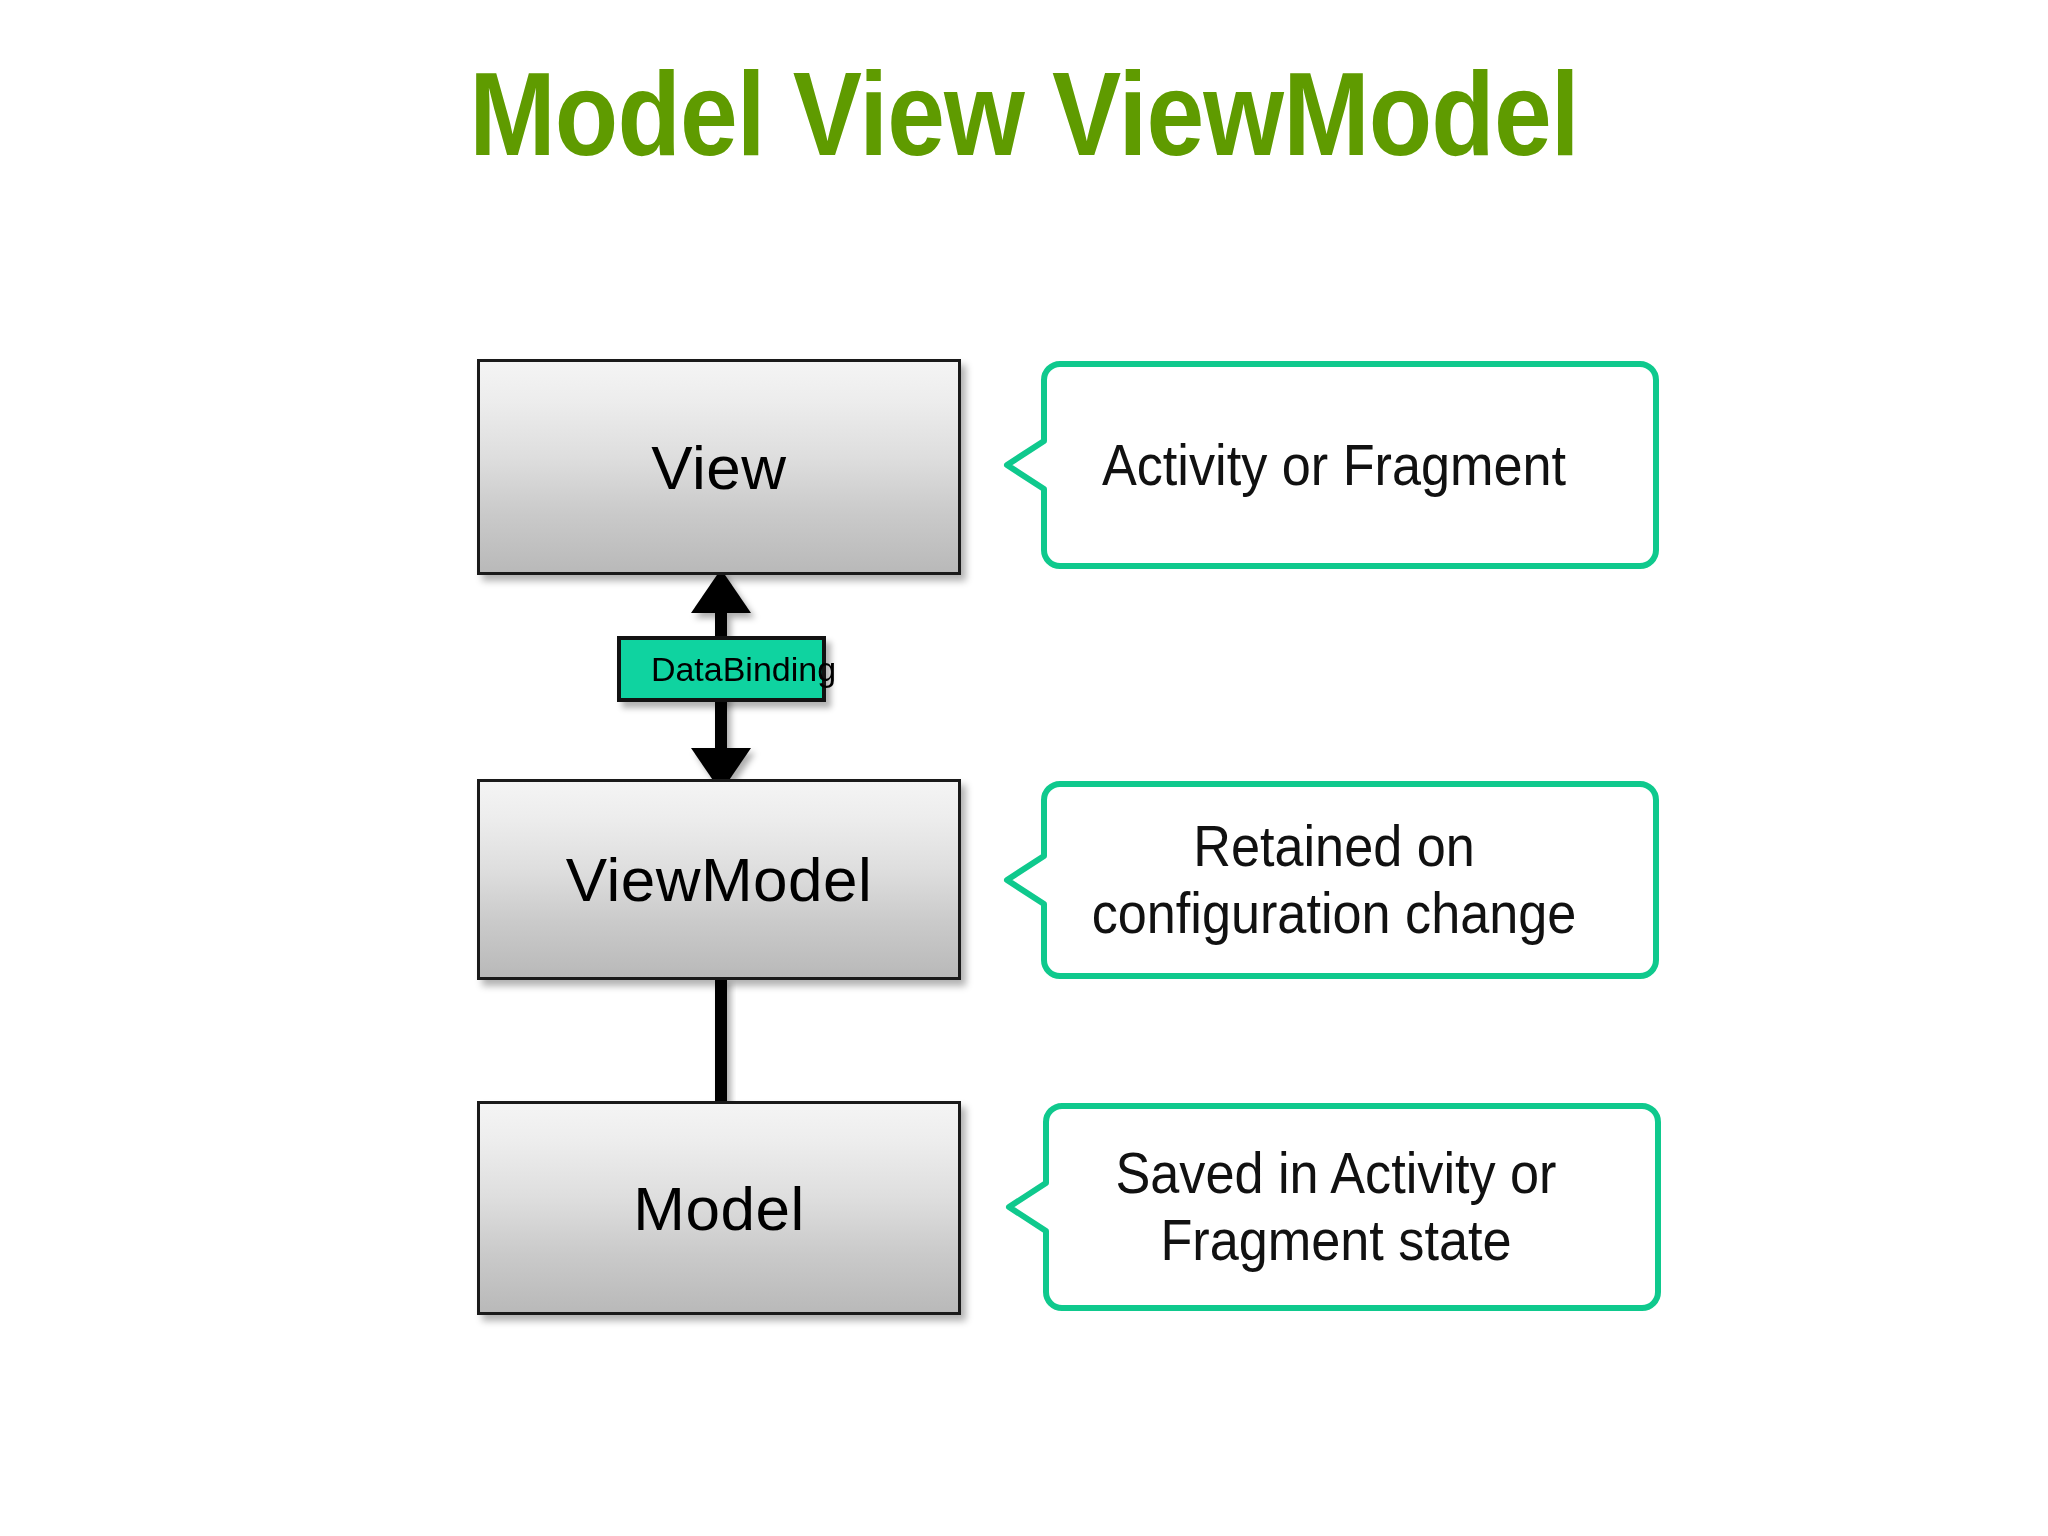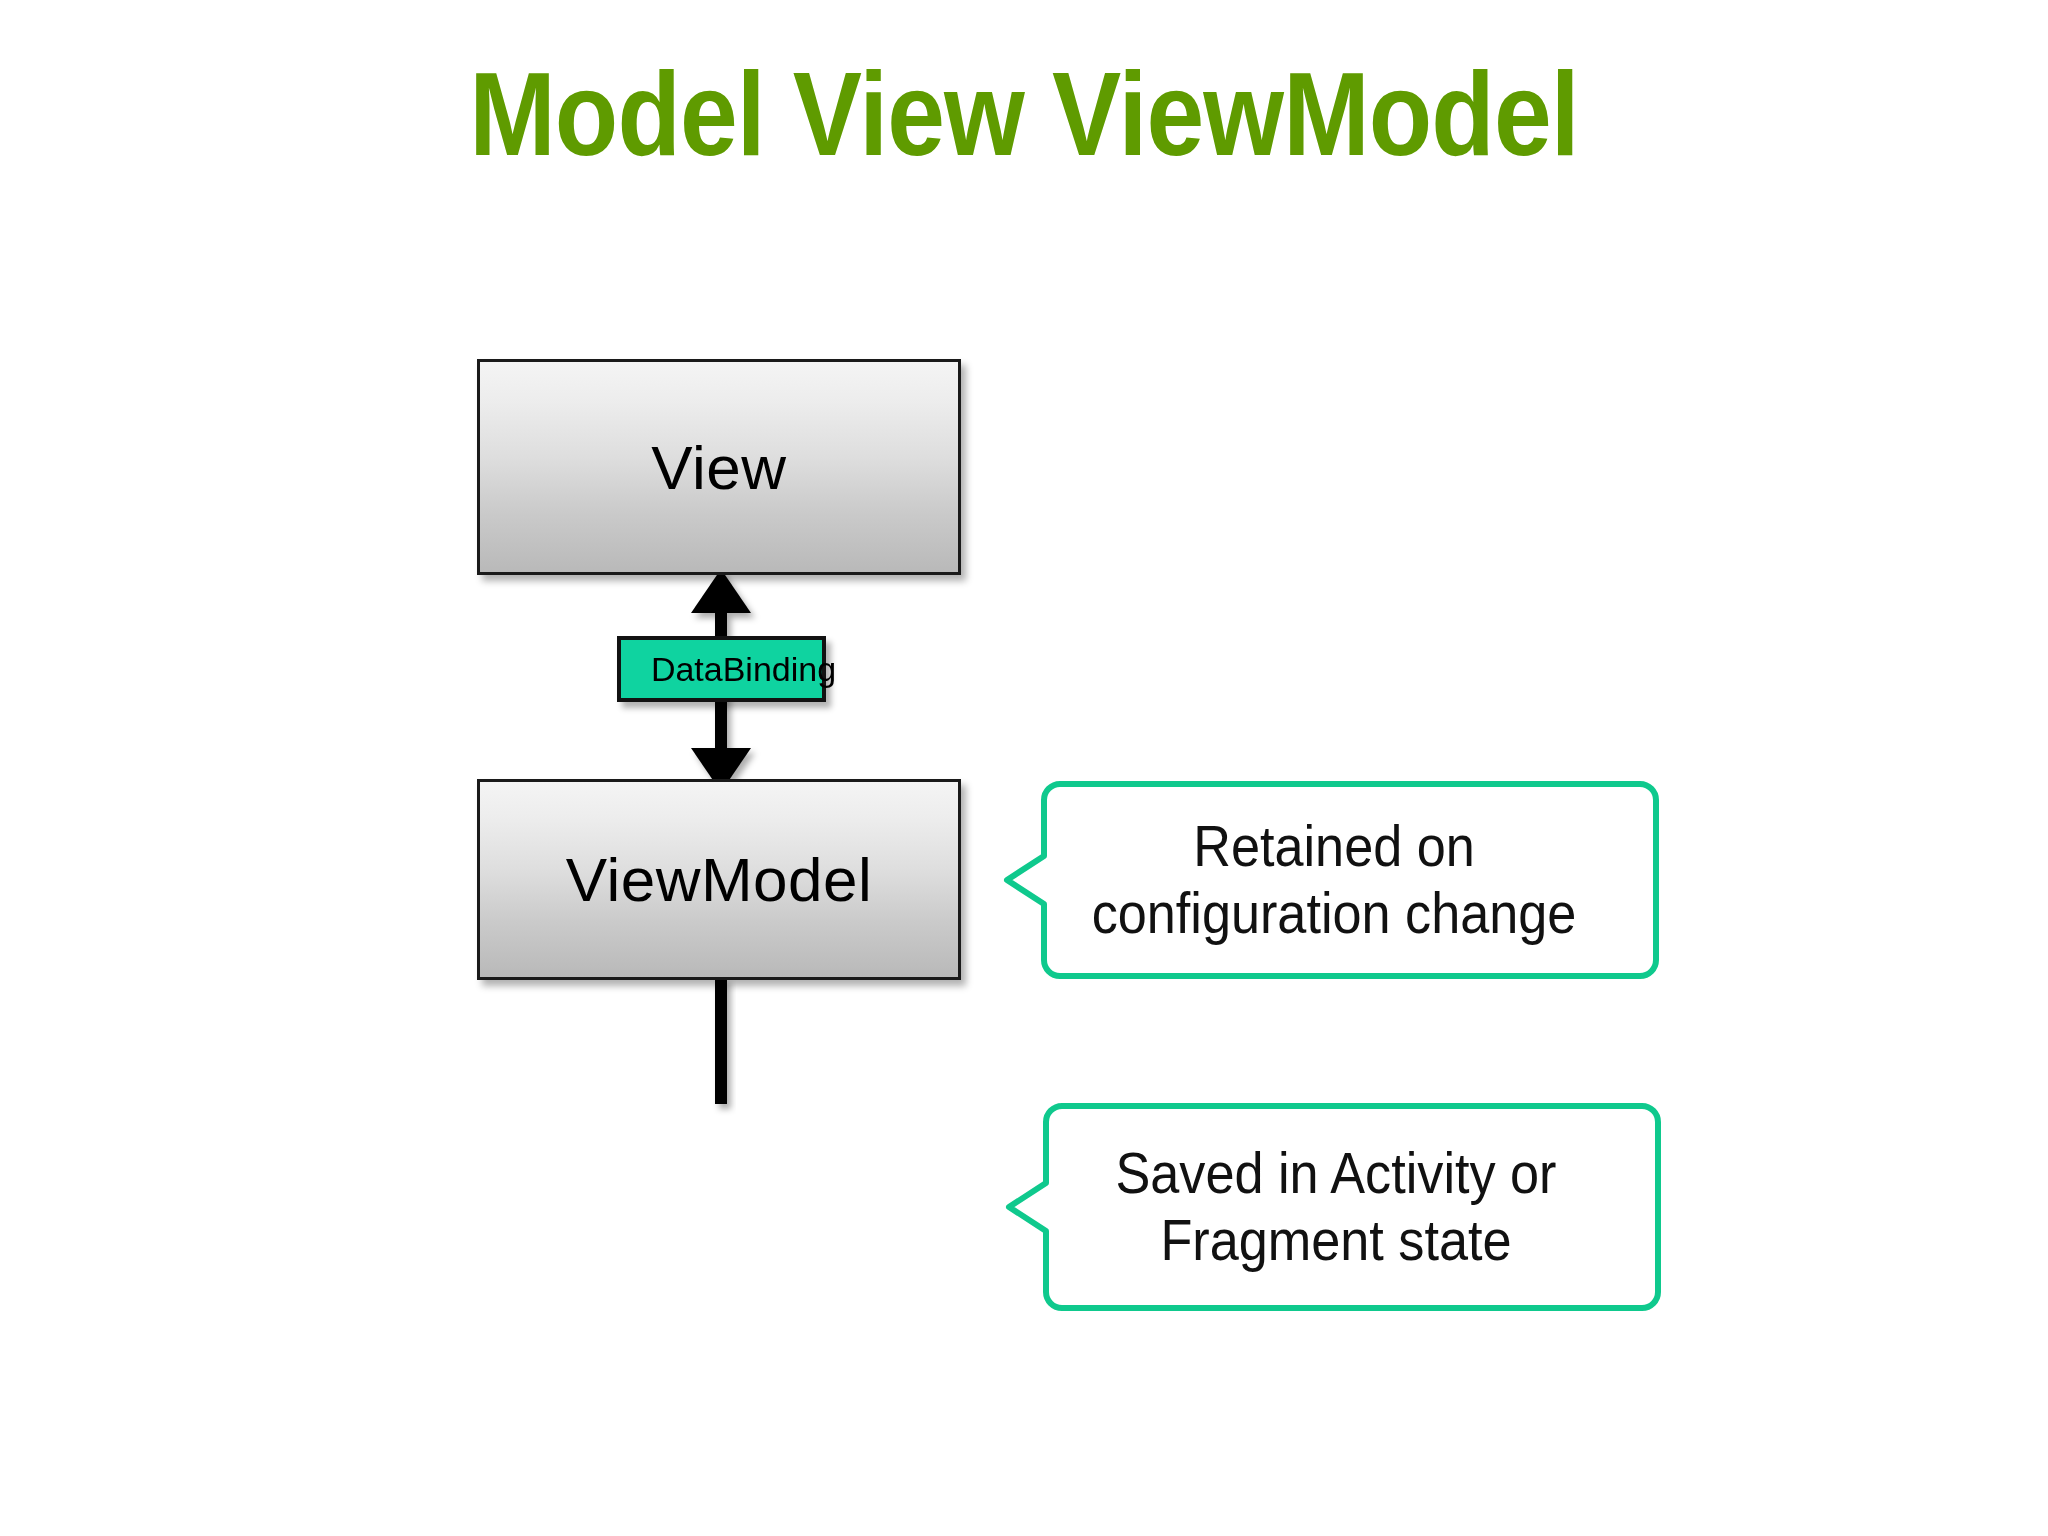--- a/index.html
+++ b/index.html
@@ -158,25 +158,47 @@
   </svg>
 
   <div class="comp-box" id="box-viewmodel">
     <span class="comp-box-label">ViewModel</span>
   </div>
 
   <div class="comp-box" id="box-view">
     <span class="comp-box-label">View</span>
   </div>
 
+  <div class="comp-box" id="box-model">
+    <span class="comp-box-label">Model</span>
+  </div>
 
   <div id="databinding-chip">
     <span class="chip-label">DataBinding</span>
   </div>
 
+  <div class="callout" id="callout-view">
+    <svg width="660" height="214" viewBox="0 0 660 214">
+      <path d="M 58 6
+               L 638 6
+               A 16 16 0 0 1 654 22
+               L 654 192
+               A 16 16 0 0 1 638 208
+               L 58 208
+               A 16 16 0 0 1 42 192
+               L 42 131
+               L 5 107
+               L 42 83
+               L 42 22
+               A 16 16 0 0 1 58 6 Z" fill="#ffffff" stroke="#0FC98D" stroke-width="6" stroke-linejoin="round" stroke-linecap="round"></path>
+    </svg>
+    <div class="callout-text">
+      <span class="line">Activity or Fragment</span>
+    </div>
+  </div>
 
   <div class="callout" id="callout-viewmodel">
     <svg width="660" height="204" viewBox="0 0 660 204">
       <path d="M 58 6
                L 638 6
                A 16 16 0 0 1 654 22
                L 654 182
                A 16 16 0 0 1 638 198
                L 58 198
                A 16 16 0 0 1 42 182

